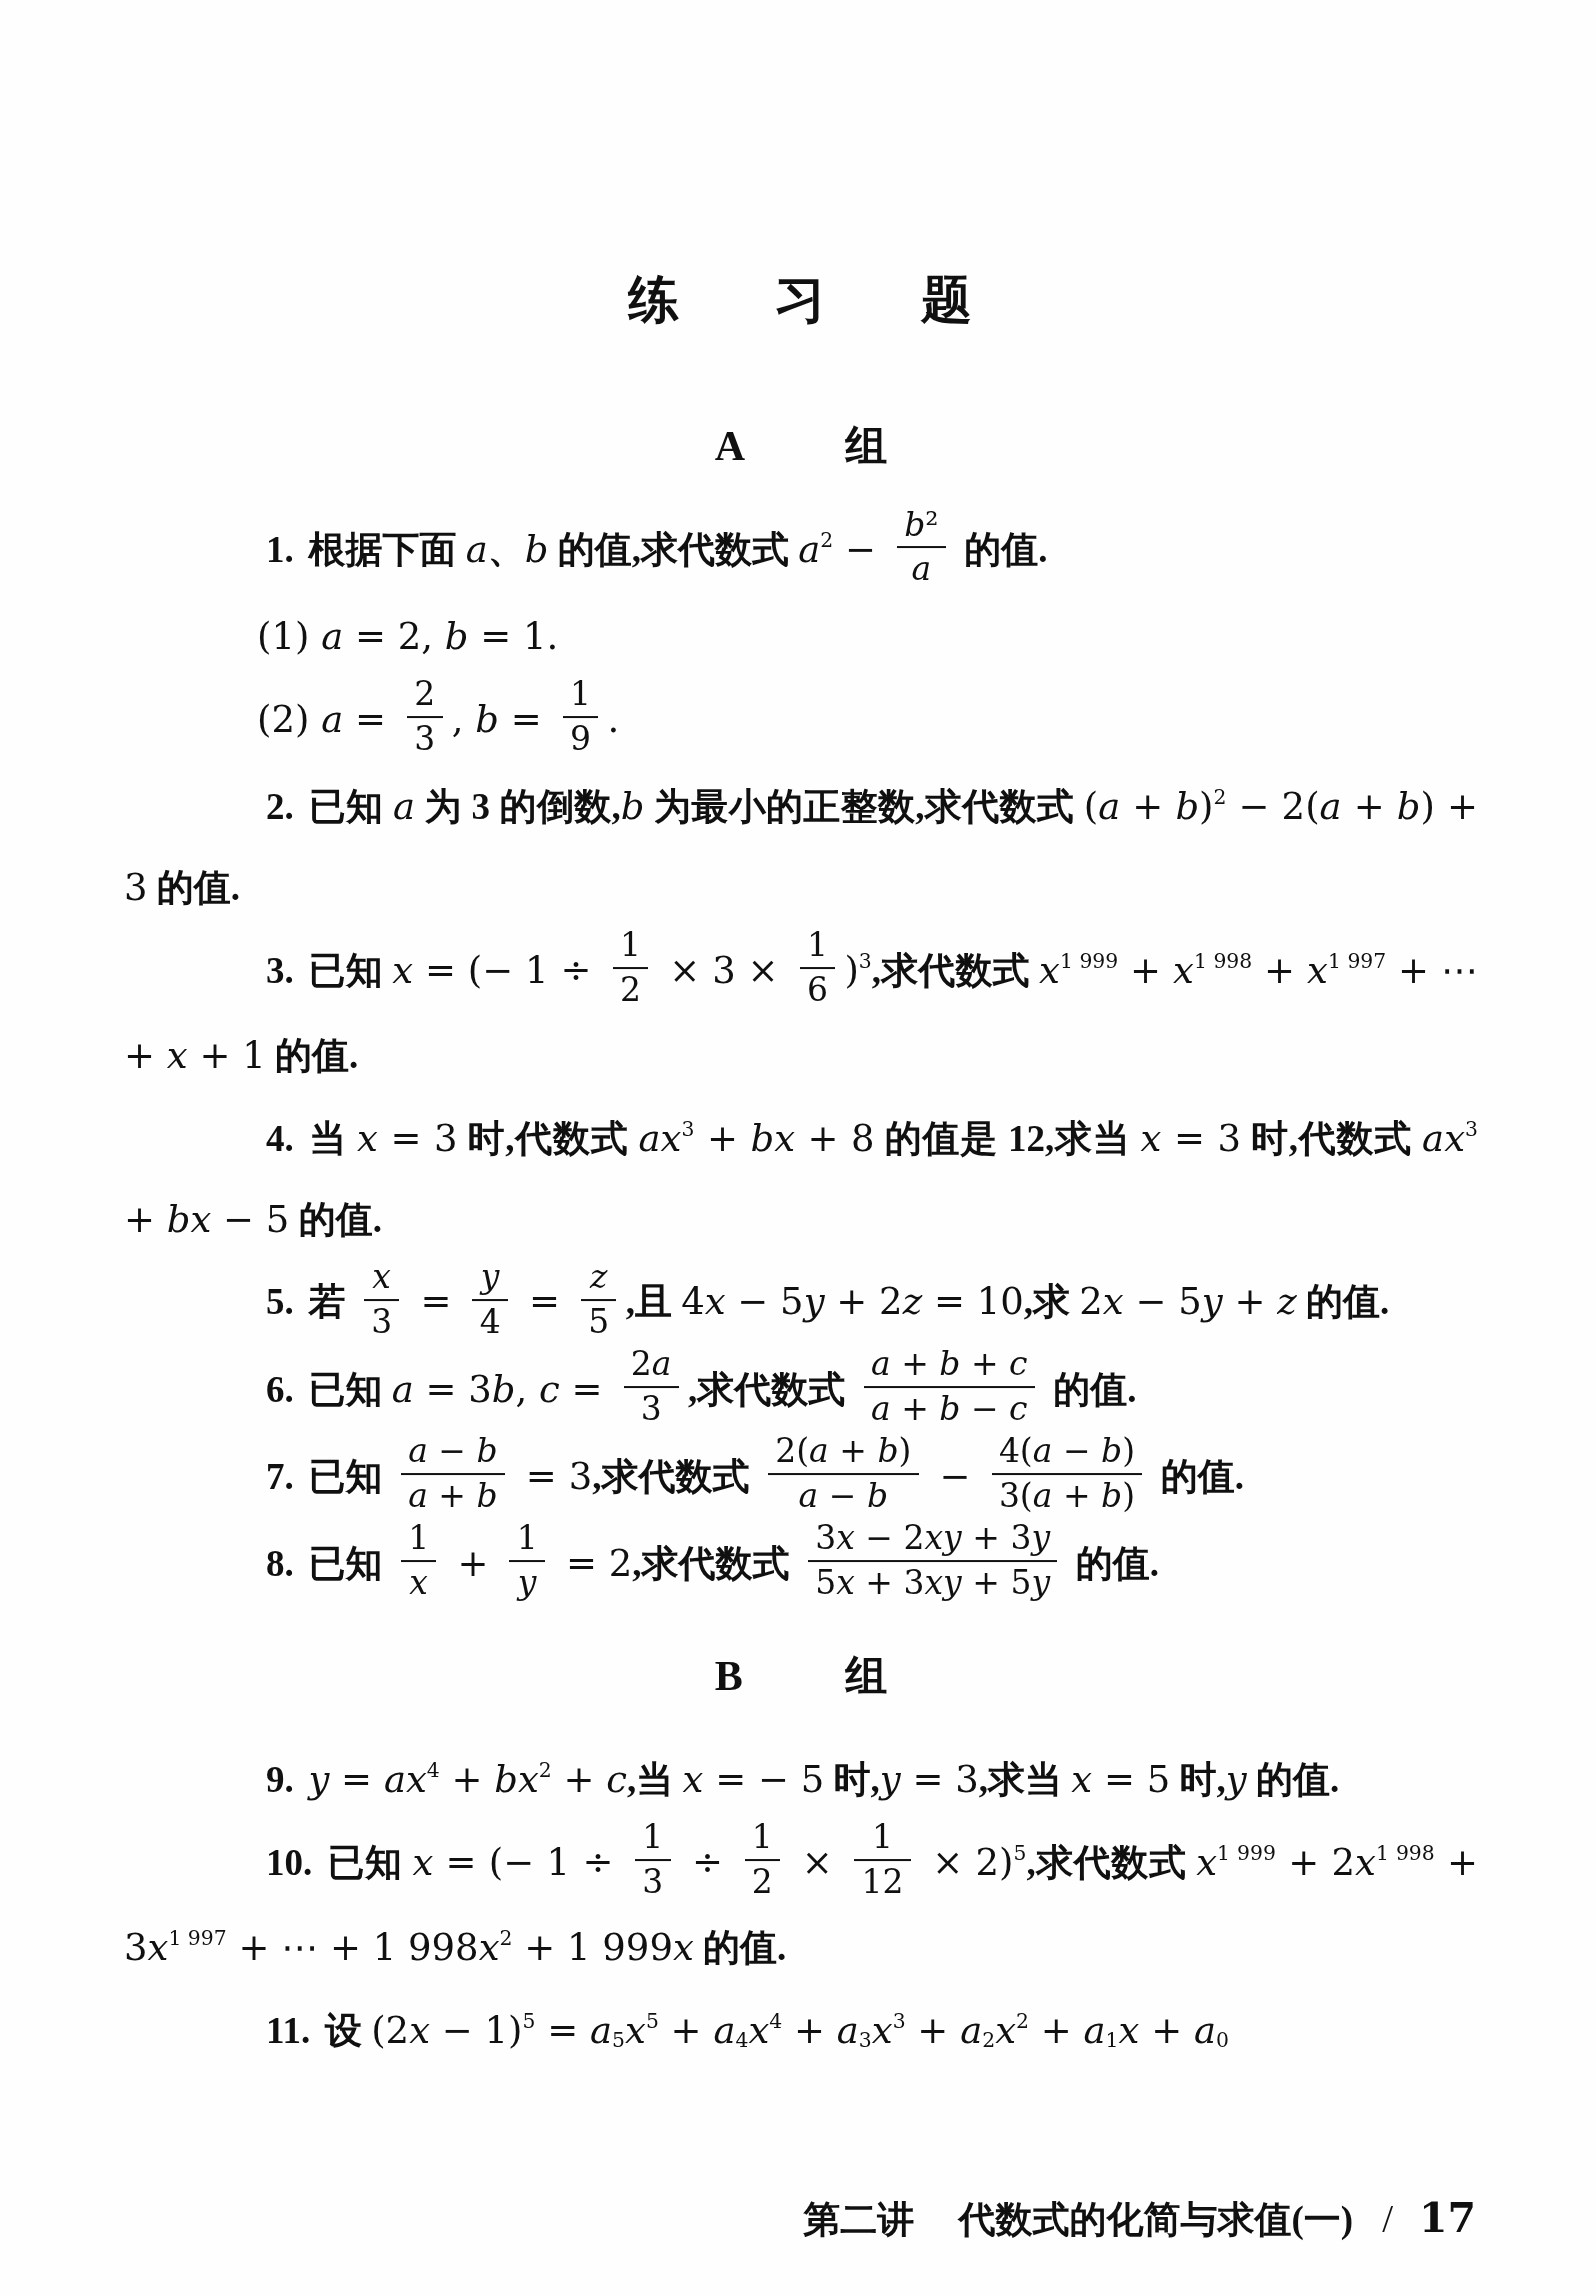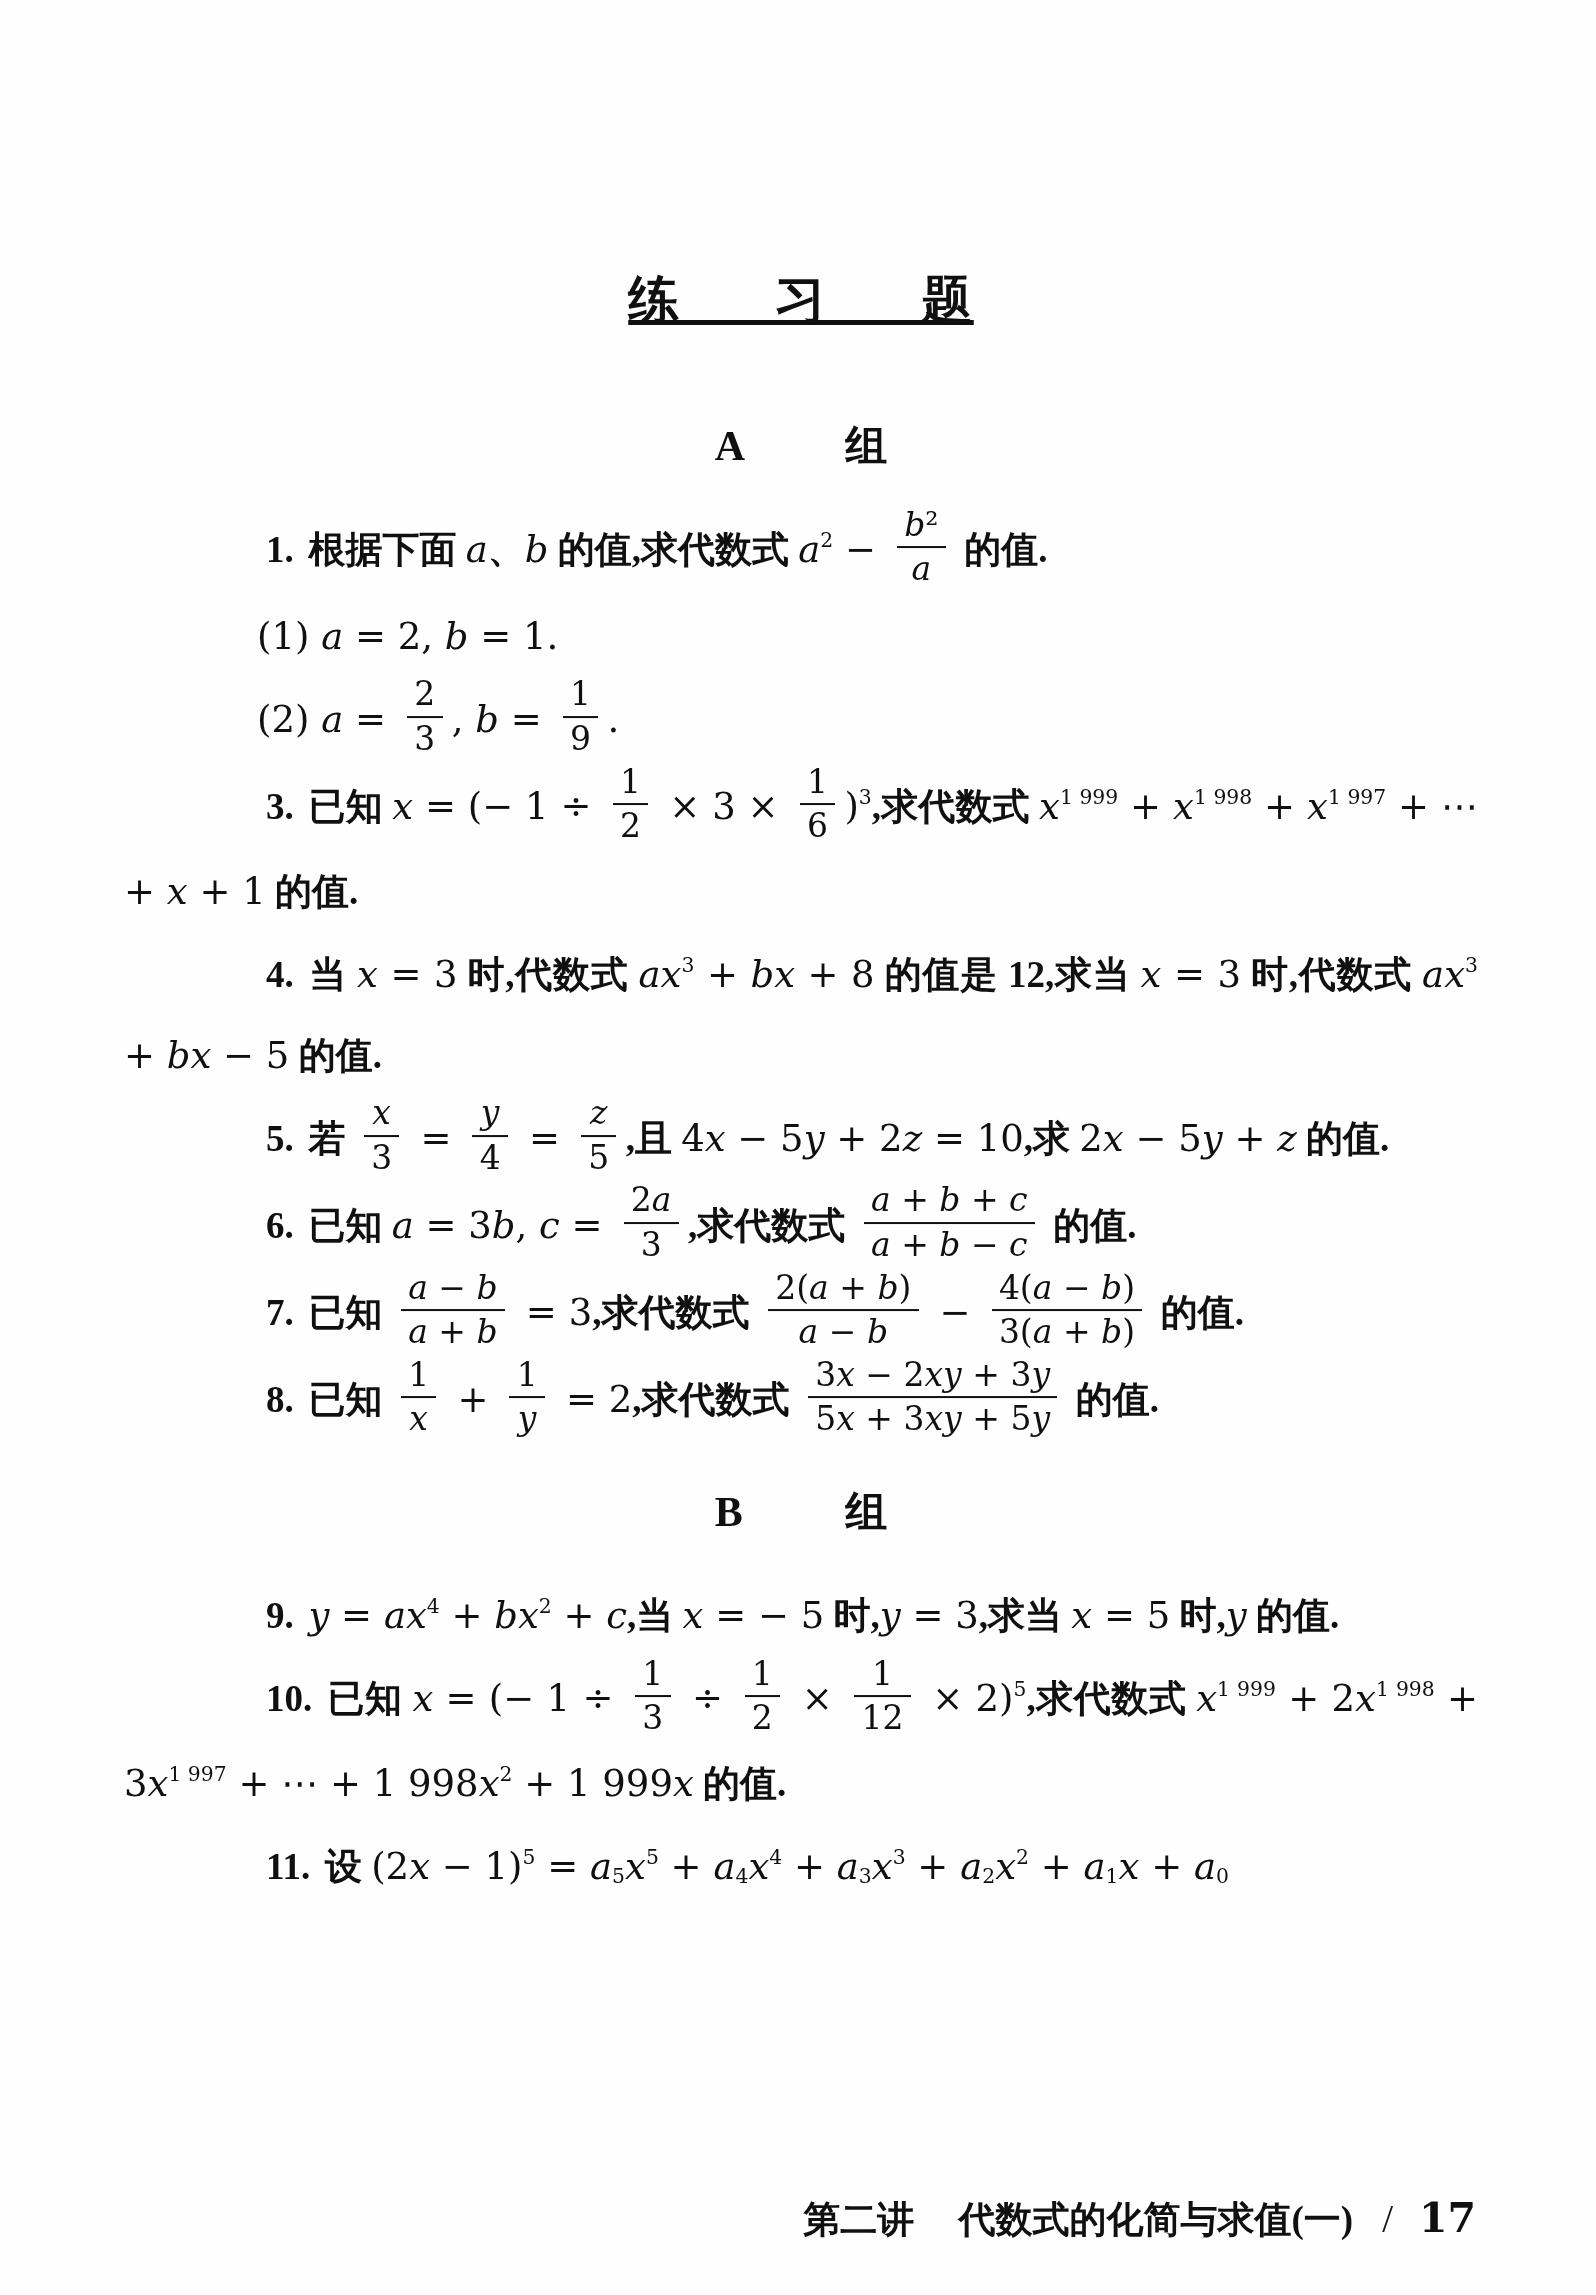--- a/index.html
+++ b/index.html
@@ -1,20 +1,20 @@
 <!DOCTYPE html>
 <html style="font-size:14.7px"><head>
 <meta charset="utf-8">
 <style>
   html,body{margin:0;padding:0;background:#e8e8e8;}
   body{width:1596px;height:2296px;font-family:"Liberation Serif","DejaVu Serif",serif;}
   .page{position:relative;width:1596px;height:2296px;background:#fefefe;color:#101010;
         box-sizing:border-box;padding:0 118px 0 124px;overflow:hidden;}
   .title{margin:266px 0 0 0;text-align:center;font-size:51px;font-weight:700;
-         word-spacing:79px;letter-spacing:1.8px;text-decoration:underline;}
+         word-spacing:79px;letter-spacing:1.8px;}
   .group-head{text-align:center;font-size:42px;font-weight:700;word-spacing:92px;}
   .group-head-a{margin-top:83px;}
   .group-head-b{margin-top:40px;}
   .problems > .prob:first-child{margin-top:24px;}
   .prob{font-size:37px;line-height:81px;margin:1.8px 0 0 0;text-indent:142px;text-align:justify;}
   .prob.sub{text-indent:133px;}
   .pnum{font-weight:700;margin-right:14.7px;}
   .cjk{font-weight:700;}
   .mx{font-family:"DejaVu Serif","Liberation Serif",serif;}
   .mx i,.fn i,.fd i{font-style:italic;font-family:"DejaVu Serif","Liberation Serif",serif;font-weight:400;}
@@ -36,20 +36,21 @@
 <div class="page">
 
   <h1 class="title">练 习 题</h1>
 
   <div>
     <h2 class="group-head group-head-a">A 组</h2>
     <div class="problems">
         <p class="prob"><span class="pnum">1.</span><span class="cjk">根据下面 </span><span class="mx"><i>a</i></span><span class="cjk">、</span><span class="mx"><i>b</i></span><span class="cjk"> 的值,求代数式 </span><span class="mx"><i>a</i></span><span class="sp">2</span><span class="mx"> − </span><span class="frac"><span class="fn"><i>b</i>²</span><span class="fd"><i>a</i></span></span><span class="cjk"> 的值.</span></p>
         <p class="prob sub"><span class="mx">(1) <i>a</i> = 2, <i>b</i> = 1.</span></p>
         <p class="prob sub"><span class="mx">(2) <i>a</i> = </span><span class="frac"><span class="fn">2</span><span class="fd">3</span></span><span class="mx">, <i>b</i> = </span><span class="frac"><span class="fn">1</span><span class="fd">9</span></span><span class="mx">.</span></p>
+        <p class="prob"><span class="pnum">2.</span><span class="cjk">已知 </span><span class="mx"><i>a</i></span><span class="cjk"> 为 3 的倒数,</span><span class="mx"><i>b</i></span><span class="cjk"> 为最小的正整数,求代数式 </span><span class="mx">(<i>a</i> + <i>b</i>)</span><span class="sp">2</span><span class="mx"> − 2(<i>a</i> + <i>b</i>) + 3</span><span class="cjk"> 的值.</span></p>
         <p class="prob"><span class="pnum">3.</span><span class="cjk">已知 </span><span class="mx"><i>x</i> = (− 1 ÷ </span><span class="frac"><span class="fn">1</span><span class="fd">2</span></span><span class="mx"> × 3 × </span><span class="frac"><span class="fn">1</span><span class="fd">6</span></span><span class="mx">)</span><span class="sp">3</span><span class="cjk">,求代数式 </span><span class="mx"><i>x</i></span><span class="sp">1 999</span><span class="mx"> + <i>x</i></span><span class="sp">1 998</span><span class="mx"> + <i>x</i></span><span class="sp">1 997</span><span class="mx"> + ⋯ + <i>x</i> + 1</span><span class="cjk"> 的值.</span></p>
         <p class="prob"><span class="pnum">4.</span><span class="cjk">当 </span><span class="mx"><i>x</i> = 3</span><span class="cjk"> 时,代数式 </span><span class="mx"><i>ax</i></span><span class="sp">3</span><span class="mx"> + <i>bx</i> + 8</span><span class="cjk"> 的值是 12,求当 </span><span class="mx"><i>x</i> = 3</span><span class="cjk"> 时,代数式 </span><span class="mx"><i>ax</i></span><span class="sp">3</span><span class="mx"> + <i>bx</i> − 5</span><span class="cjk"> 的值.</span></p>
         <p class="prob"><span class="pnum">5.</span><span class="cjk">若 </span><span class="frac"><span class="fn"><i>x</i></span><span class="fd">3</span></span><span class="mx"> = </span><span class="frac"><span class="fn"><i>y</i></span><span class="fd">4</span></span><span class="mx"> = </span><span class="frac"><span class="fn"><i>z</i></span><span class="fd">5</span></span><span class="cjk">,且 </span><span class="mx">4<i>x</i> − 5<i>y</i> + 2<i>z</i> = 10</span><span class="cjk">,求 </span><span class="mx">2<i>x</i> − 5<i>y</i> + <i>z</i></span><span class="cjk"> 的值.</span></p>
         <p class="prob"><span class="pnum">6.</span><span class="cjk">已知 </span><span class="mx"><i>a</i> = 3<i>b</i>, <i>c</i> = </span><span class="frac"><span class="fn">2<i>a</i></span><span class="fd">3</span></span><span class="cjk">,求代数式 </span><span class="frac"><span class="fn"><i>a</i> + <i>b</i> + <i>c</i></span><span class="fd"><i>a</i> + <i>b</i> − <i>c</i></span></span><span class="cjk"> 的值.</span></p>
         <p class="prob"><span class="pnum">7.</span><span class="cjk">已知 </span><span class="frac"><span class="fn"><i>a</i> − <i>b</i></span><span class="fd"><i>a</i> + <i>b</i></span></span><span class="mx"> = 3</span><span class="cjk">,求代数式 </span><span class="frac"><span class="fn">2(<i>a</i> + <i>b</i>)</span><span class="fd"><i>a</i> − <i>b</i></span></span><span class="mx"> − </span><span class="frac"><span class="fn">4(<i>a</i> − <i>b</i>)</span><span class="fd">3(<i>a</i> + <i>b</i>)</span></span><span class="cjk"> 的值.</span></p>
         <p class="prob"><span class="pnum">8.</span><span class="cjk">已知 </span><span class="frac"><span class="fn">1</span><span class="fd"><i>x</i></span></span><span class="mx"> + </span><span class="frac"><span class="fn">1</span><span class="fd"><i>y</i></span></span><span class="mx"> = 2</span><span class="cjk">,求代数式 </span><span class="frac"><span class="fn">3<i>x</i> − 2<i>xy</i> + 3<i>y</i></span><span class="fd">5<i>x</i> + 3<i>xy</i> + 5<i>y</i></span></span><span class="cjk"> 的值.</span></p>
       </div>
   </div>
 
   <div>

